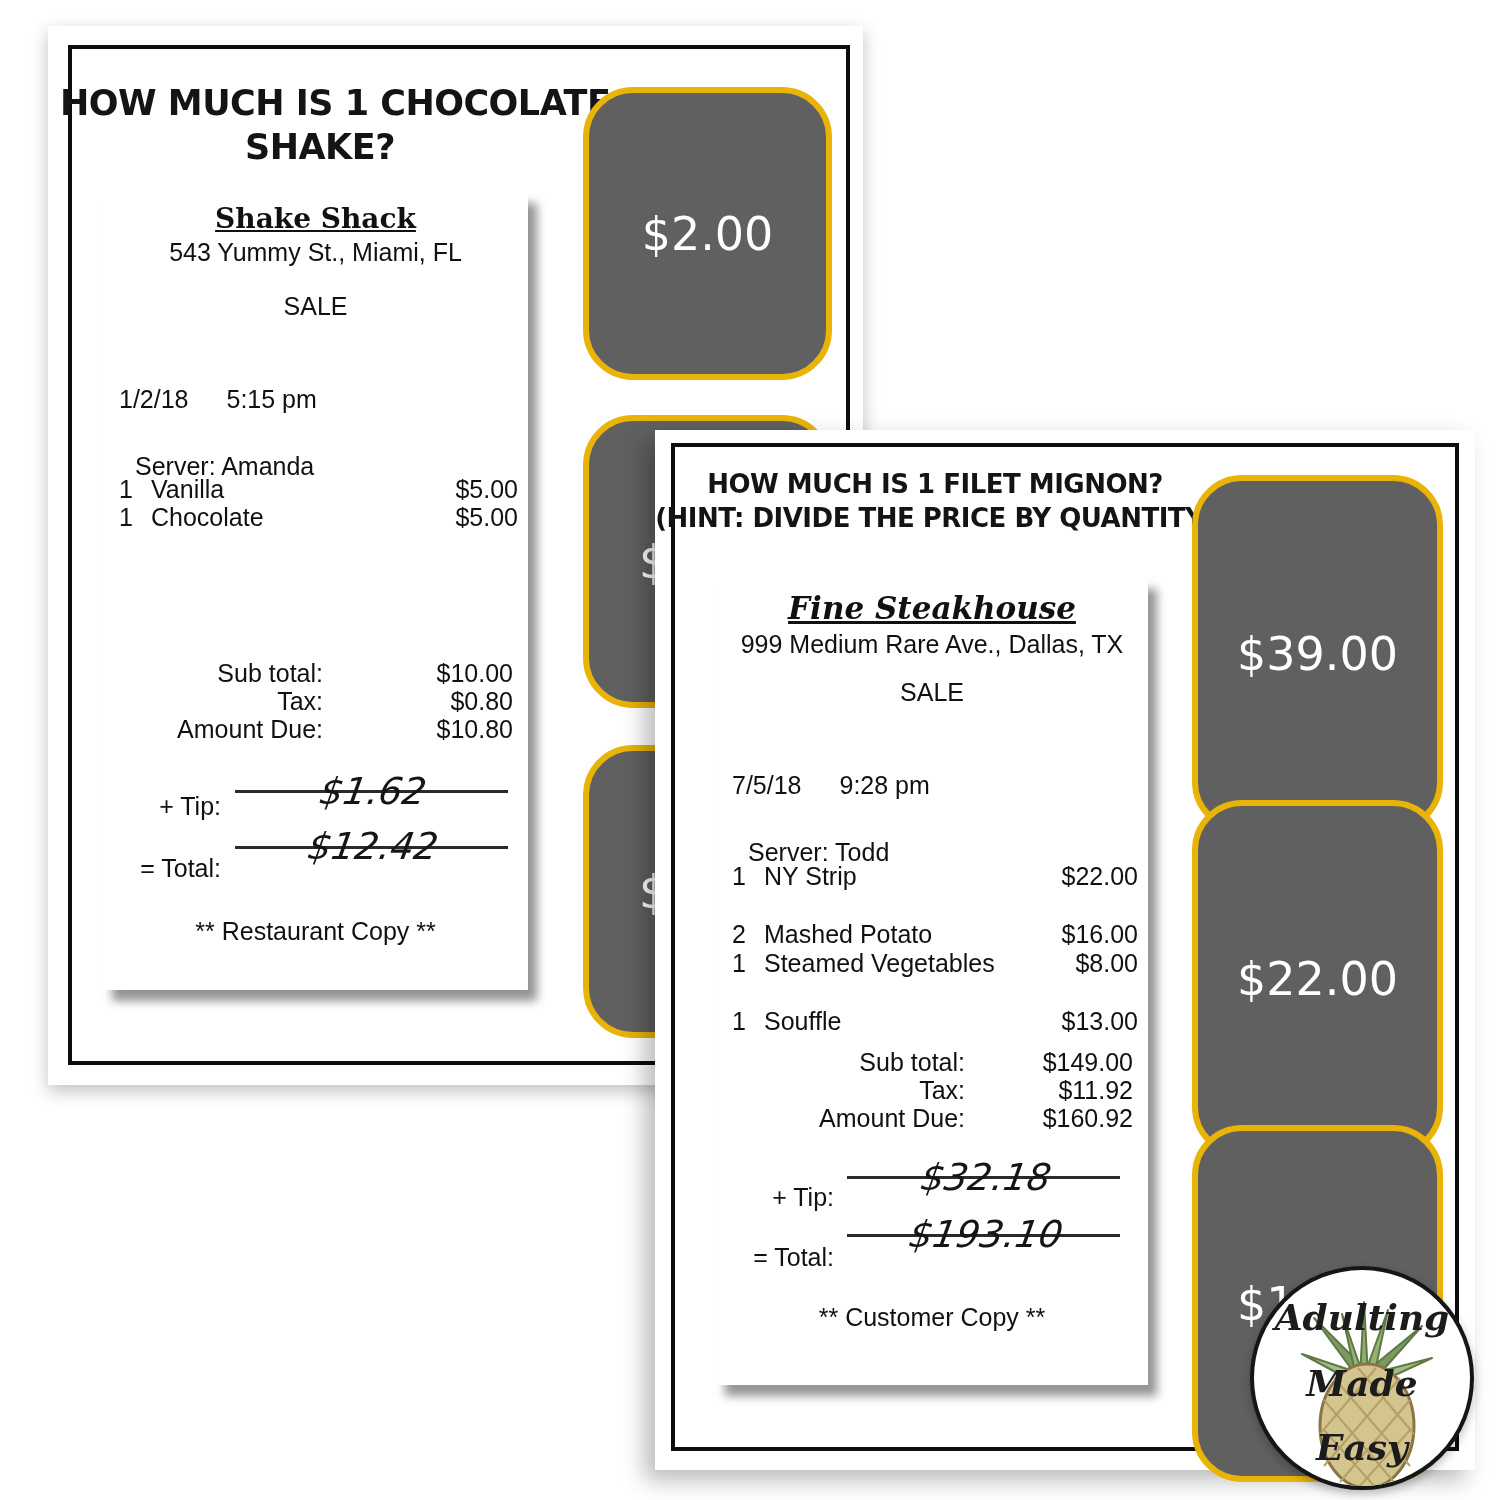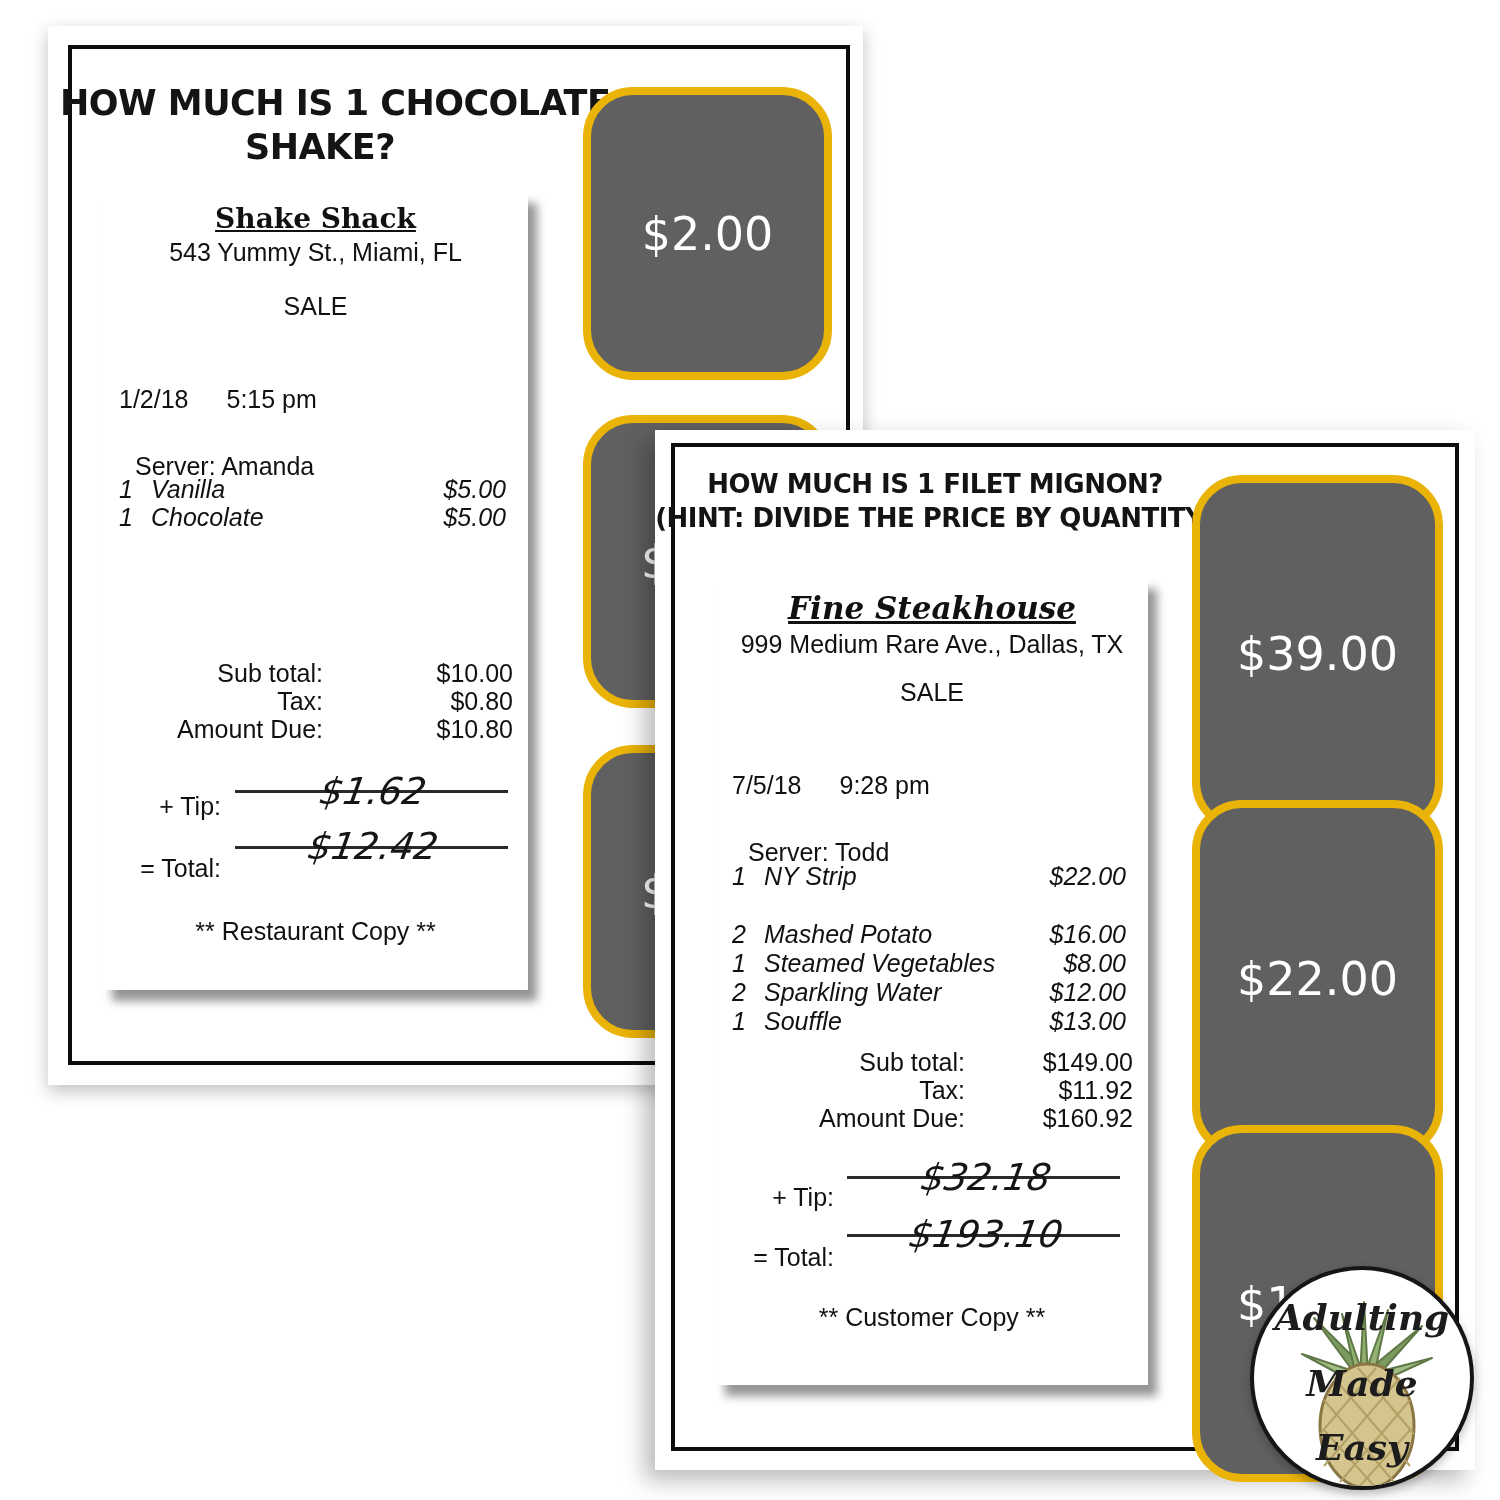--- a/index.html
+++ b/index.html
@@ -32,37 +32,37 @@
   .r-name { position:absolute; left:0; right:0; top:10px; text-align:center;
             font-family:"DejaVu Serif", serif; font-weight:bold; font-size:28px;text-decoration:underline; }
   #right-receipt .r-name { font-style:italic; font-size:31px; top:12px; }
   .r-addr { position:absolute; left:0; right:0; top:46px; text-align:center; }
   #right-receipt .r-addr { top:52px; }
   .r-sale { position:absolute; left:0; right:0; top:100px; text-align:center; }
   .r-date { position:absolute; left:16px; top:193px; }
   .r-date .time { margin-left:38px; }
   .r-server { position:absolute; left:32px; top:223px;margin-top:37px; }
 
-  .item-row { position:absolute; left:16px; right:22px;font-style:italic; }
+  .item-row { position:absolute; left:16px; right:10px; }
   .item-row .qty { display:inline-block; width:32px; }
   .item-row .iprice { position:absolute; right:0; }
 
   .tot-row { position:absolute; left:0; right:15px; }
   .tot-row .tlabel { position:absolute; right:190px; width:250px; text-align:right; }
   #right-receipt .tot-row .tlabel { right:168px; }
   .tot-row .tvalue { position:absolute; right:0; text-align:right; }
 
   .fill-label { position:absolute; left:0; width:118px; text-align:right; }
   .fill-line  { position:absolute; border-bottom:3px solid #2a2a2a; }
   .hand { position:absolute; text-align:center; font-family:"DejaVu Sans", sans-serif;
           font-style:italic; font-size:37px; transform:skewX(-9deg); color:#151515; }
   .r-footer { position:absolute; left:0; right:0; top:725px; text-align:center; }
 
   
-  .answer-btn { position:absolute; background:#606060; border:8px solid #eab308; border-radius:50px;
+  .answer-btn { position:absolute; background:#606060; border:6px solid #eab308; border-radius:50px;
                 color:#ffffff; font-family:"DejaVu Sans", sans-serif; font-size:46px;
                 display:flex; align-items:center; justify-content:center; }
   .answer-btn.partial { justify-content:flex-start; }
   .answer-btn.partial span { margin-left:50px; }
 
   #left-page  .answer-btn { left:535px; width:249px; height:293px; }
   #lbtn1 { top:61px; }  #lbtn2 { top:389px; } #lbtn3 { top:719px; }
   #right-page .answer-btn { left:537px; width:251px; height:357px; }
   #rbtn1 { top:45px; } #rbtn2 { top:370px; } #rbtn3 { top:695px; }
 
@@ -163,24 +163,20 @@
         <span class="qty">1</span><span class="iname">NY Strip</span>
         <span class="iprice">$22.00</span>
       </div>
       <div class="item-row" style="top:342px">
         <span class="qty">2</span><span class="iname">Mashed Potato</span>
         <span class="iprice">$16.00</span>
       </div>
       <div class="item-row" style="top:371px">
         <span class="qty">1</span><span class="iname">Steamed Vegetables</span>
         <span class="iprice">$8.00</span>
-      </div>
-      <div class="item-row" style="top:400px">
-        <span class="qty">2</span><span class="iname">Sparkling Water</span>
-        <span class="iprice">$12.00</span>
       </div>
       <div class="item-row" style="top:429px">
         <span class="qty">1</span><span class="iname">Souffle</span>
         <span class="iprice">$13.00</span>
       </div>
 
       <div class="tot-row" style="top:470px">
         <span class="tlabel">Sub total:</span>
         <span class="tvalue">$149.00</span>
       </div>

